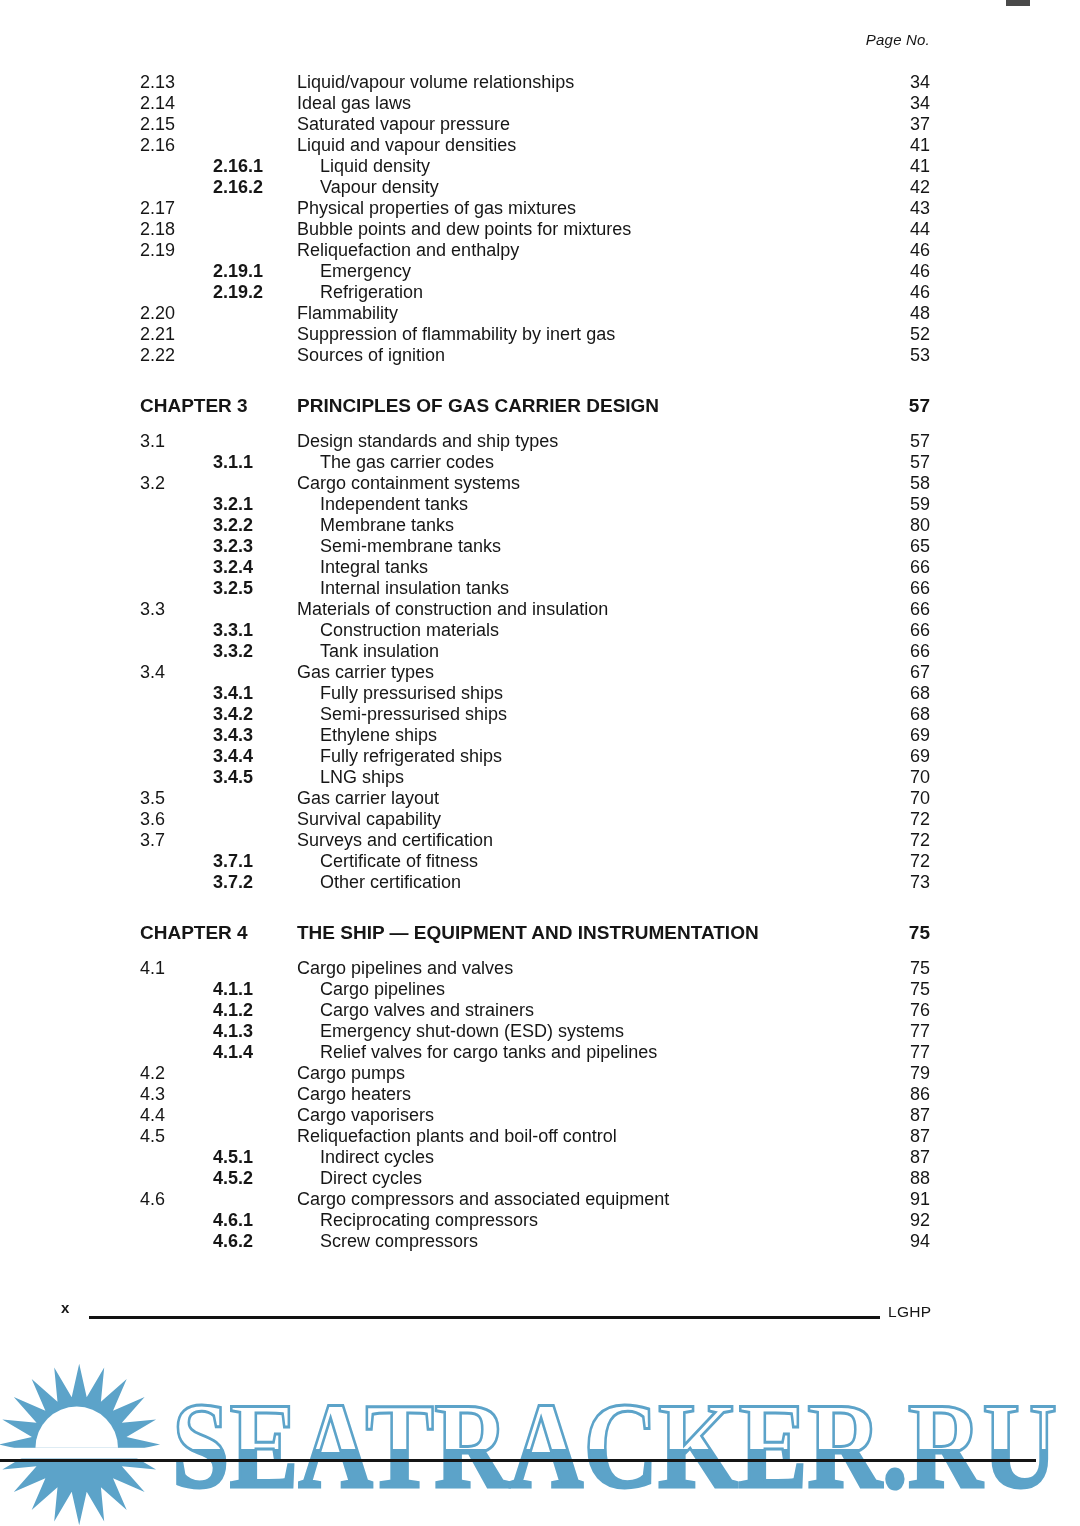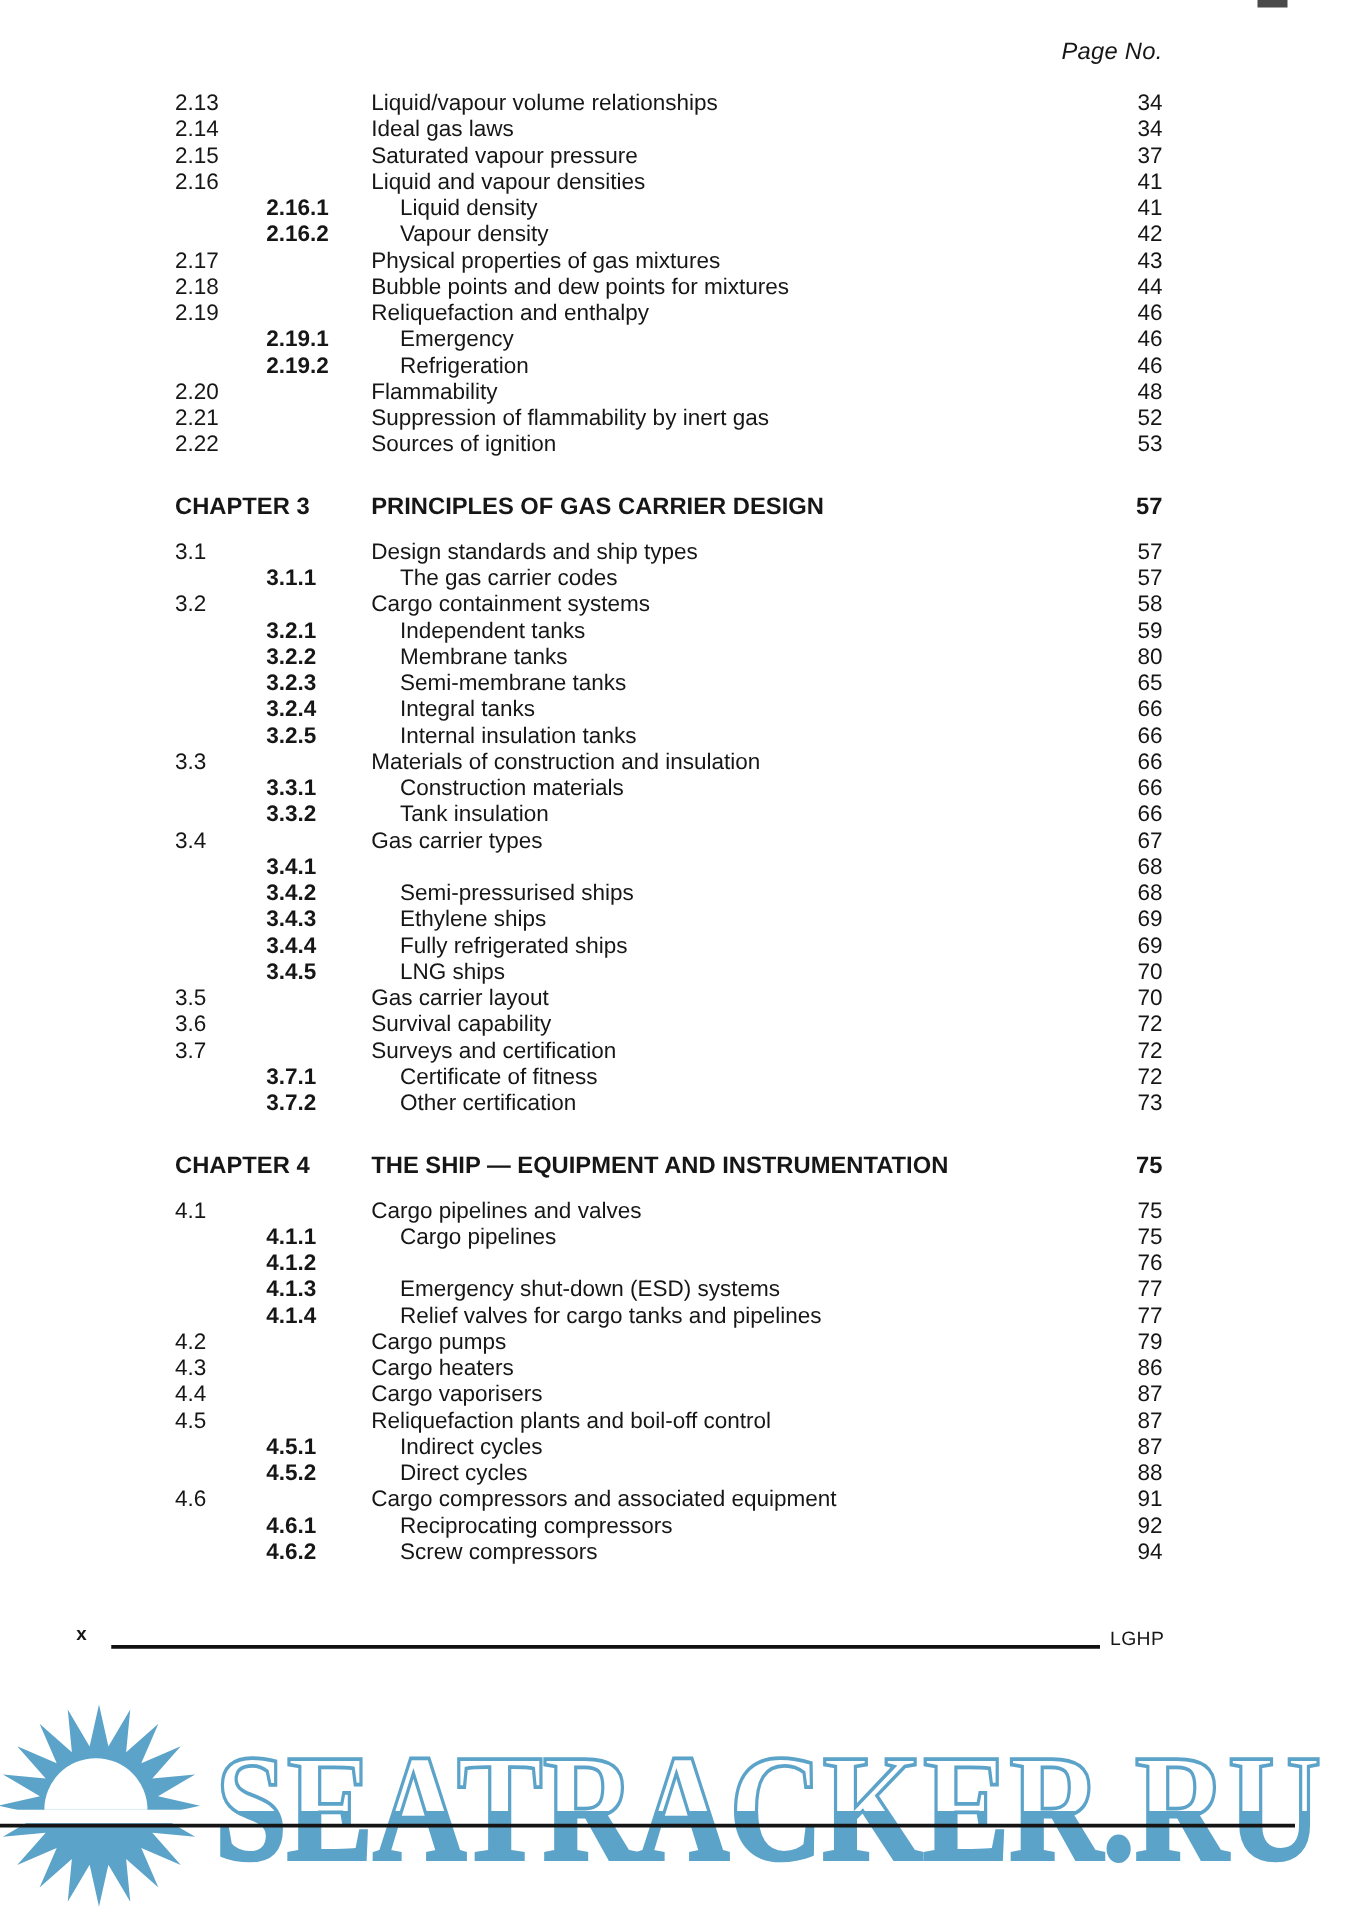--- a/index.html
+++ b/index.html
@@ -17,21 +17,21 @@
     position: absolute;
     top: 0; left: 1006px;
     width: 24px; height: 6px;
     background: #4a4a4a;
   }
 
   .page-no-header {
     position: absolute;
     top: 31px;
     right: 150px;
-    font-size: 19px;
+    font-size: 15px;
     font-style: italic;
     letter-spacing: 0.2px;
   }
 
   .toc {
     position: absolute;
     top: 72px;
     left: 140px;
     width: 790px;
   }
@@ -251,20 +251,21 @@
     </div>
     <div class="row">
       <span class="c1">3.4</span>
       <span class="c2"></span>
       <span class="title">Gas carrier types</span>
       <span class="pg">67</span>
     </div>
     <div class="row sub">
       <span class="c1"></span>
       <span class="c2">3.4.1</span>
+      <span class="title">Fully pressurised ships</span>
       <span class="pg">68</span>
     </div>
     <div class="row sub">
       <span class="c1"></span>
       <span class="c2">3.4.2</span>
       <span class="title">Semi-pressurised ships</span>
       <span class="pg">68</span>
     </div>
     <div class="row sub">
       <span class="c1"></span>
@@ -327,20 +328,21 @@
     </div>
     <div class="row sub">
       <span class="c1"></span>
       <span class="c2">4.1.1</span>
       <span class="title">Cargo pipelines</span>
       <span class="pg">75</span>
     </div>
     <div class="row sub">
       <span class="c1"></span>
       <span class="c2">4.1.2</span>
+      <span class="title">Cargo valves and strainers</span>
       <span class="pg">76</span>
     </div>
     <div class="row sub">
       <span class="c1"></span>
       <span class="c2">4.1.3</span>
       <span class="title">Emergency shut-down (ESD) systems</span>
       <span class="pg">77</span>
     </div>
     <div class="row sub">
       <span class="c1"></span>

